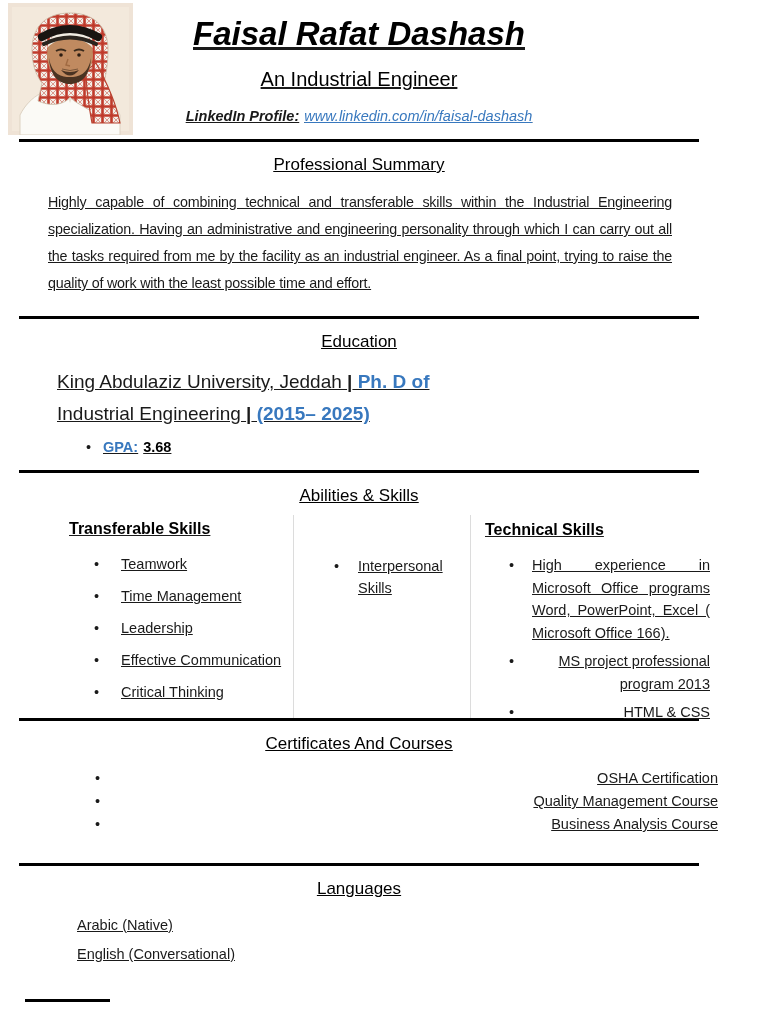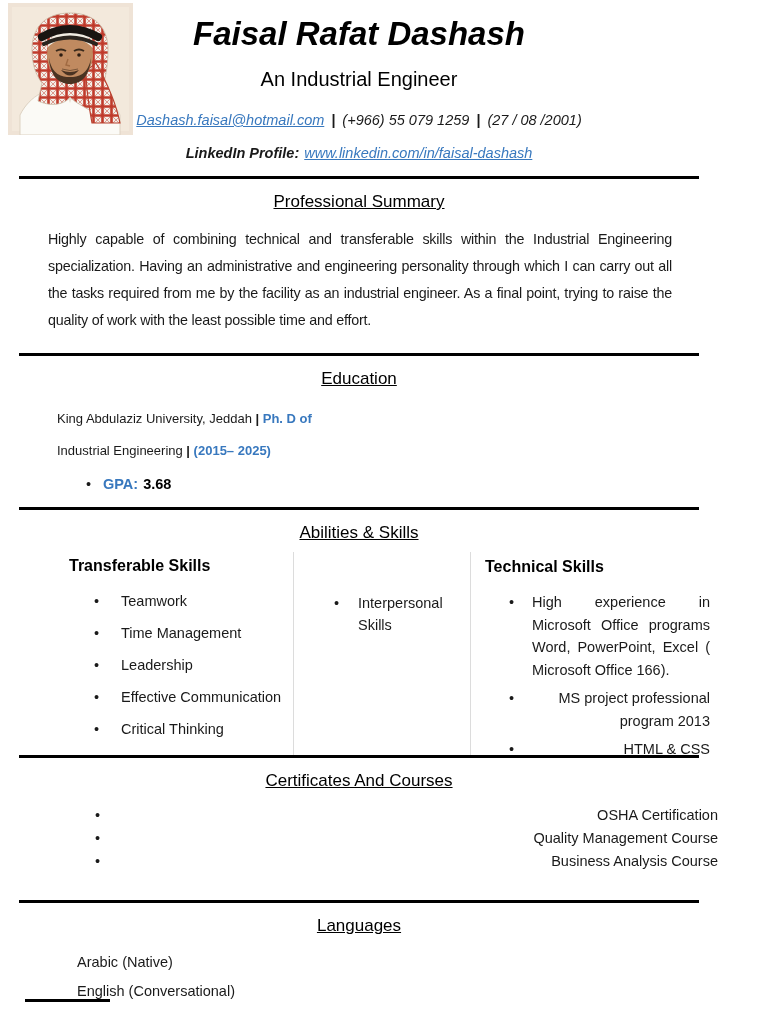--- a/index.html
+++ b/index.html
@@ -1,18 +1,18 @@
 <!DOCTYPE html>
 <html><head>
 <meta charset="utf-8">
 <style>
   * { margin:0; padding:0; box-sizing:border-box; }
   html,body { background:#ffffff; }
   body { font-family:"Liberation Sans", sans-serif; color:#1a1a1a; }
-  .page { position:relative; width:718px; height:1016px; background:#ffffff; overflow:hidden; }
+  .page { position:relative; width:718px; height:1016px; background:#ffffff; overflow:hidden;text-decoration:underline; }
 
   
   .photo { position:absolute; left:8px; top:3px; width:125px; height:132px; }
 
   
   header { text-align:center; padding-top:14px; }
   .name { font-size:33px; line-height:40px; font-weight:700; font-style:italic; color:#000; }
   .subtitle { margin-top:13px; font-size:20px; line-height:24px; color:#000; }
   .contact { margin-top:21px; font-size:14.5px; font-style:italic; color:#1a1a1a; }
   .contact .sep, .linkedin .sep { font-weight:700; margin:0 7px; }
@@ -26,21 +26,21 @@
 
   h2.sec-title { margin-top:12px; text-align:center; font-size:17px; line-height:22px;
                  font-weight:400; text-decoration:underline; color:#000; }
 
   
   .summary-body { margin:13px 46px 0 48px; text-align:justify; font-size:14.3px;
                   letter-spacing:-0.2px; line-height:27px; color:#1a1a1a; }
   .rule.r2 { margin-top:19px; }
 
   
-  .edu-line { margin:19px 0 0 57px; font-size:13px; line-height:19px; }
+  .edu-line { margin:19px 0 0 57px; font-size:19px; line-height:19px; }
   .edu-line.second { margin-top:13px; }
   .pipe { font-weight:700; }
   .blue { color:#3878be; font-weight:700; }
   ul.plain { list-style:none; }
   .gpa-list { margin-top:15px; }
   .gpa-list li { position:relative; padding-left:103px; font-size:14.5px; line-height:19px; }
   .gpa-list li::before { content:"•"; position:absolute; left:86px; }
   .gpa-value { font-weight:700; margin-left:5px; color:#000; }
   .rule.r3 { margin-top:13px; }
 
@@ -115,23 +115,20 @@
 
       <path d="M41,55 C42,72 50,81 62,81 C74,81 82,72 83,55 C80,72 70,74 62,74 C54,74 44,72 41,55 Z" fill="#4a3322"></path>
       <path d="M53,67 Q62,71 71,67 Q62,78 53,67 Z" fill="#4a3322"></path>
       <path d="M54,66 Q62,69 70,66" stroke="#7a5639" stroke-width="1" fill="none"></path>
     </svg>
   </div>
 
   <header>
     <h1 class="name">Faisal Rafat Dashash</h1>
     <div class="subtitle">An Industrial Engineer</div>
-    <div class="contact">
-      <a class="link">Dashash.faisal@hotmail.com</a><span class="sep">|</span><span>(+966) 55 079 1259</span><span class="sep">|</span><span>(27 / 08 /2001)</span>
-    </div>
     <div class="linkedin">
       <span class="label">LinkedIn Profile:</span><a class="link">www.linkedin.com/in/faisal-dashash</a>
     </div>
   </header>
 
   <div class="rule r1"></div>
 
   <section>
     <h2 class="sec-title">Professional Summary</h2>
     <p class="summary-body">Highly capable of combining technical and transferable skills within the Industrial Engineering specialization. Having an administrative and engineering personality through which I can carry out all the tasks required from me by the facility as an industrial engineer. As a final point, trying to raise the quality of work with the least possible time and effort.</p>

